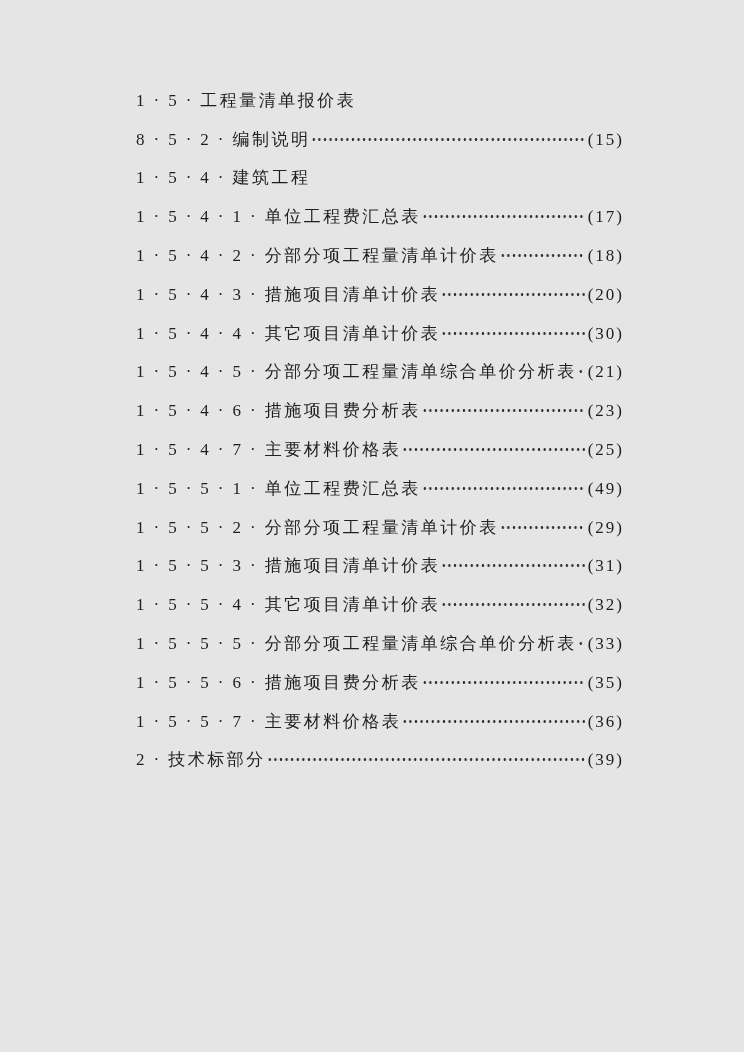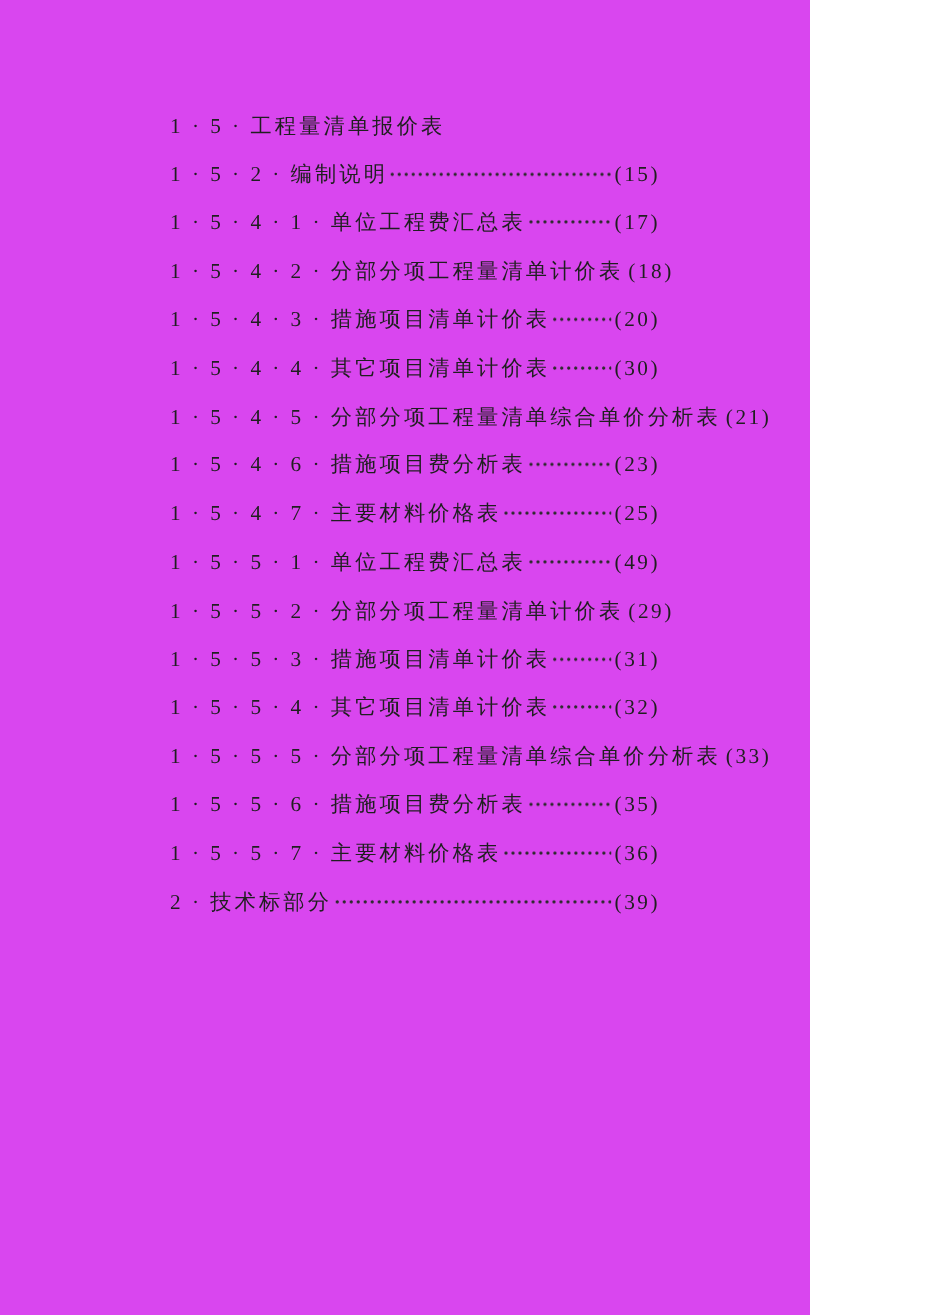--- a/index.html
+++ b/index.html
@@ -10,23 +10,23 @@
   }
   body {
     width: 744px;
     height: 1052px;
     font-family: "Liberation Serif", "DejaVu Serif", serif;
     color: #1f1f1f;
     overflow: hidden;
   }
   .doc-page {
     position: relative;
-    width: 648px;
+    width: 744px;
     height: 1052px;
-    background: #d946ef;
+    background: #e5e5e5;
   }
   .toc {
     position: absolute;
     left: 136px;
     right: 120px;
     top: 81px;
   }
   .toc-row {
     display: flex;
     align-items: center;
@@ -62,24 +62,28 @@
 </head>
 <body>
 
 <div class="doc-page">
   <div class="toc">
       <div class="toc-row heading">
         <span class="no">1·5·</span>
         <span class="title">工程量清单报价表</span>
       </div>
       <div class="toc-row">
-        <span class="no">1·5·2·</span>
+        <span class="no">8·5·2·</span>
         <span class="title">编制说明</span>
         <span class="dots"></span>
         <span class="page-num">(15)</span>
+      </div>
+      <div class="toc-row heading">
+        <span class="no">1·5·4·</span>
+        <span class="title">建筑工程</span>
       </div>
       <div class="toc-row">
         <span class="no">1·5·4·1·</span>
         <span class="title">单位工程费汇总表</span>
         <span class="dots"></span>
         <span class="page-num">(17)</span>
       </div>
       <div class="toc-row">
         <span class="no">1·5·4·2·</span>
         <span class="title">分部分项工程量清单计价表</span>

